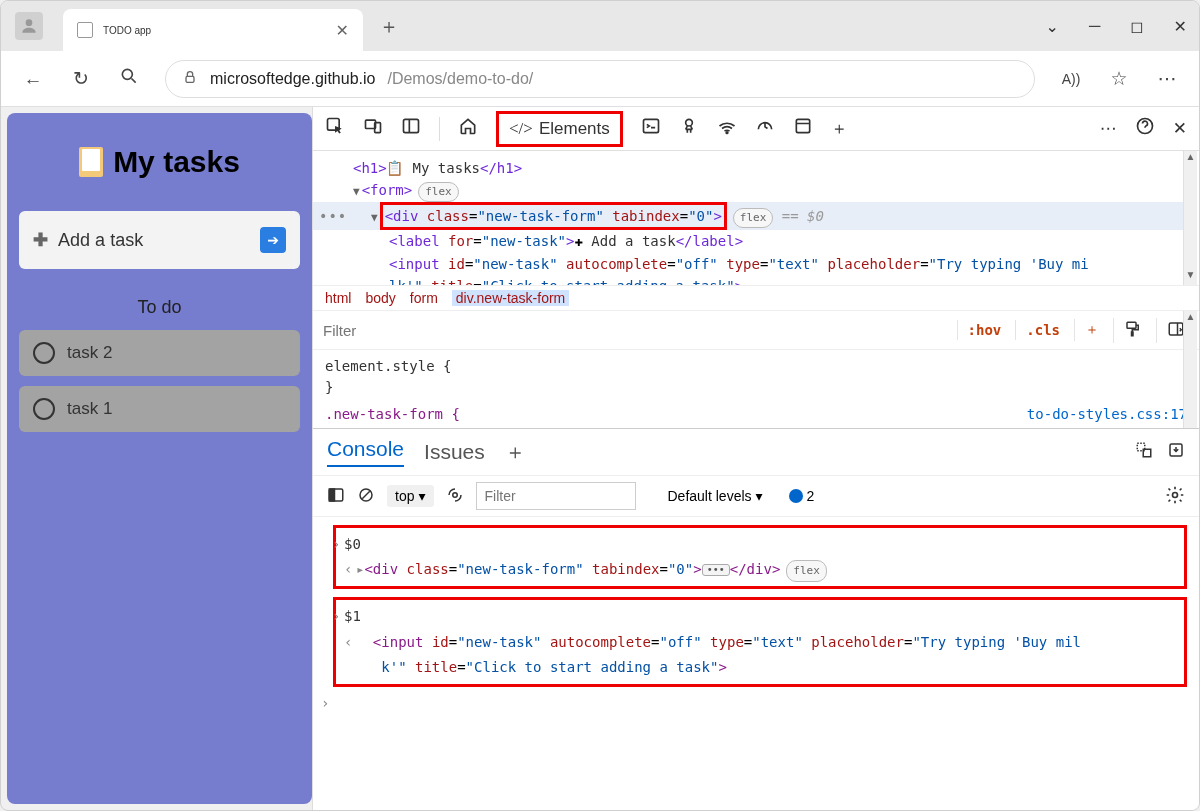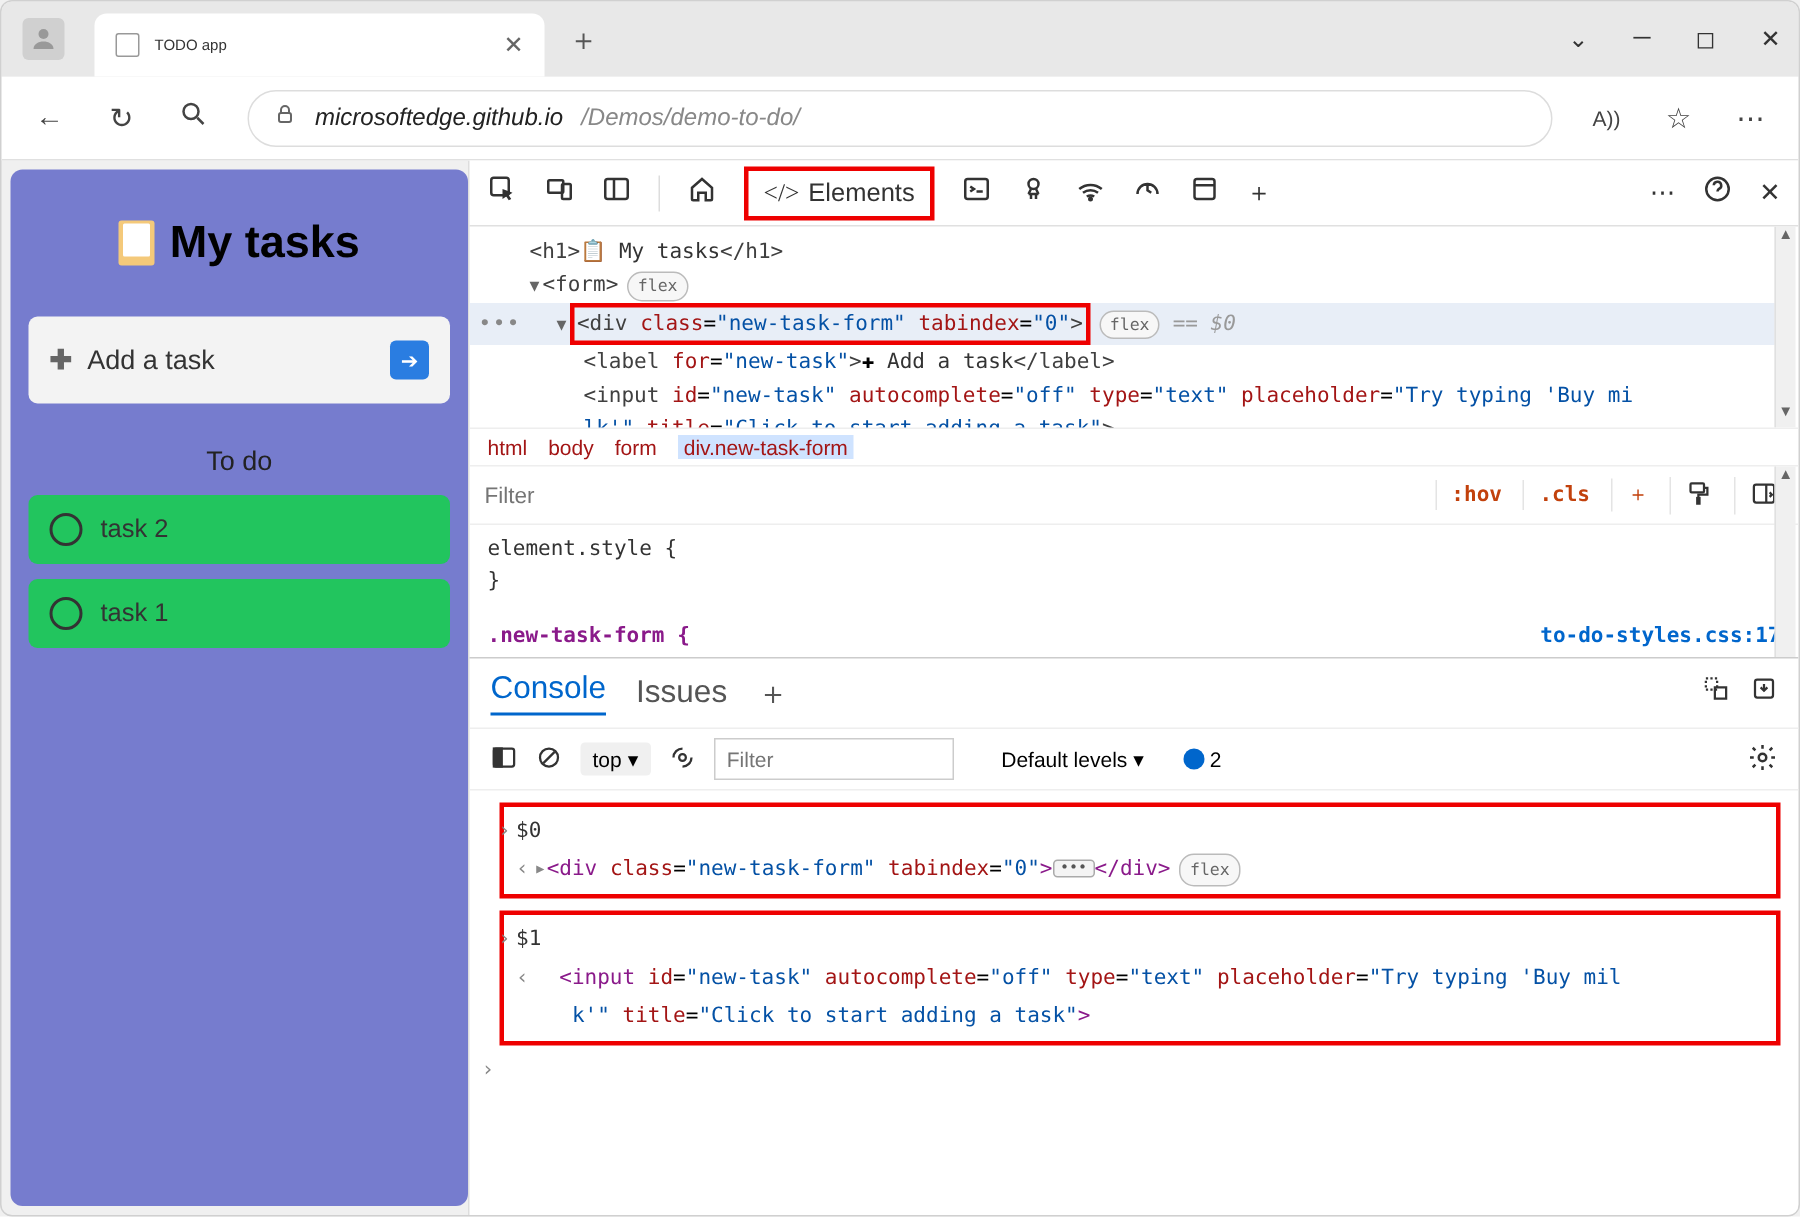--- a/index.html
+++ b/index.html
@@ -11,48 +11,48 @@
 .tab { background: #fff; height: 42px; margin-left: 20px; border-radius: 8px 8px 0 0; display: flex; align-items: center; padding: 0 14px; min-width: 300px; position: relative; top: 4px; }
 .tab-icon { width: 16px; height: 16px; background: #fff; border: 1px solid #999; border-radius: 2px; margin-right: 10px; }
 .tab-title { font-size: 10px; color: #333; flex: 1; }
 .tab-close { font-size: 16px; color: #666; cursor: pointer; }
 .new-tab { margin-left: 16px; font-size: 20px; color: #555; cursor: pointer; }
 .window-controls { position: absolute; right: 12px; display: flex; gap: 30px; align-items: center; font-size: 16px; color: #333; }
 .window-controls span { cursor: pointer; }
 
 .navbar { height: 56px; background: #fff; display: flex; align-items: center; padding: 0 20px; gap: 24px; border-bottom: 1px solid #e0e0e0; }
 .nav-icon { font-size: 19px; color: #444; cursor: pointer; width: 24px; text-align: center; }
-.url-box { flex: 1; height: 38px; border: 1px solid #ddd; border-radius: 20px; display: flex; align-items: center; padding: 0 16px; font-size: 16px; color: #555; gap: 12px; font-style: italic; }
+.url-box { flex: 1; height: 38px; border: 1px solid #ddd; border-radius: 20px; display: flex; align-items: center; padding: 0 16px; font-size: 16px; color: #555; gap: 12px; }
 .url-path { color: #888; }
 .url-host { color: #222; }
 
 
 .content { display: flex; height: 703px; }
 .page-pane { width: 305px; background: #767cce; padding: 12px; border-radius: 8px; margin: 6px 0 6px 6px; }
 .page-title { font-size: 30px; font-weight: 700; color: #000; margin: 20px 0 32px 0; display: flex; align-items: center; justify-content: center; gap: 10px; }
 .clipboard { width: 24px; height: 30px; background: #f4c97a; border-radius: 2px; position: relative; }
 .clipboard::before { content: ""; position: absolute; top: 2px; left: 3px; right: 3px; height: 22px; background: #fff; border-radius: 1px; }
 .add-task-box { background: #f3f3f3; border-radius: 6px; padding: 16px 14px; display: flex; align-items: center; font-size: 18px; color: #333; cursor: pointer; }
 .plus { color: #666; font-weight: bold; margin-right: 10px; font-size: 18px; }
 .arrow-btn { width: 26px; height: 26px; background: #2a7de1; border-radius: 4px; margin-left: auto; display: flex; align-items: center; justify-content: center; color: #fff; font-size: 14px; }
 .section-label { text-align: center; font-size: 18px; color: #222; margin: 28px 0 12px 0; }
-.task-item { background: #22c55e; border-radius: 6px; padding: 12px 14px; margin-bottom: 10px; display: flex; align-items: center; font-size: 17px; color: #333; }
+.task-item { background: #a3a3a3; border-radius: 6px; padding: 12px 14px; margin-bottom: 10px; display: flex; align-items: center; font-size: 17px; color: #333; }
 .task-circle { width: 22px; height: 22px; border: 2px solid #333; border-radius: 50%; margin-right: 12px; }
 
 
 .devtools { flex: 1; background: #fff; display: flex; flex-direction: column; border-left: 1px solid #ddd; }
 .dt-toolbar { height: 44px; display: flex; align-items: center; padding: 0 12px; gap: 18px; border-bottom: 1px solid #e0e0e0; }
 .dt-icon { font-size: 17px; color: #333; cursor: pointer; }
 .dt-sep { width: 1px; height: 24px; background: #ddd; }
 .dt-tab-elements { display: flex; align-items: center; gap: 6px; font-size: 17px; color: #333; border: 3px solid #e00; padding: 4px 10px; height: 36px; }
 .dt-right { margin-left: auto; display: flex; gap: 18px; align-items: center; }
 
 
 .dom-tree { font-family: Consolas, monospace; font-size: 14px; padding: 6px 10px 6px 40px; line-height: 1.6; position: relative; overflow: hidden; }
-.dom-tree .tag { color: #404040; text-align: right; }
+.dom-tree .tag { color: #6d28d9; text-align: right; }
 .dom-tree .attr { color: #a31515; }
 .dom-tree .val { color: #0451a5; }
 .dom-tree .txt { color: #333; }
 .dom-sel-row { background: #e8eef7; position: relative; margin-left: -40px; padding-left: 40px; display: flex; align-items: center; }
 .sel-dots { position: absolute; left: 6px; color: #888; font-size: 14px; letter-spacing: 1px; }
 .sel-box { border: 3px solid #e00; display: inline-block; padding: 0 2px; }
 .flex-badge { display: inline-block; border: 1px solid #bbb; border-radius: 10px; padding: 0 6px; font-size: 11px; color: #666; margin-left: 6px; background: #f7f7f7; }
 .dom-indent2 { padding-left: 36px; }
 .caret { color: #666; margin-right: 2px; font-size: 11px; display: inline-block; }
 .caret.down::before { content: "▼"; }
@@ -260,21 +260,21 @@
             </svg></span>
       <span class="st-btn"><svg width="18" height="18" viewBox="0 0 24 24" fill="none" stroke="#333" stroke-width="2">
               <rect x="3" y="4" width="18" height="16" rx="2"></rect>
               <line x1="14" y1="4" x2="14" y2="20"></line>
               <path d="M17 11l2 2-2 2"></path>
             </svg></span>
     </div>
     <div class="styles-body">
       <div>element.style {</div>
       <div>}</div>
-      <div style="overflow:hidden; height:18px; margin-top:16px;font-weight:bold;"><span style="color:#8a1a8a">.new-task-form {</span><a class="styles-link">to-do-styles.css:17</a></div>
+      <div style="overflow:hidden; height:18px; margin-top:6px;"><span style="color:#8a1a8a">.new-task-form {</span><a class="styles-link">to-do-styles.css:17</a></div>
     </div>
     <div class="scrollbar-v" style="top:0; bottom:0;">
           <div class="scroll-arrow">▲</div>
         </div>
     </div>
 
     <div class="console-tabs">
       <span class="active">Console</span>
       <span>Issues</span>
       <span>＋</span>

